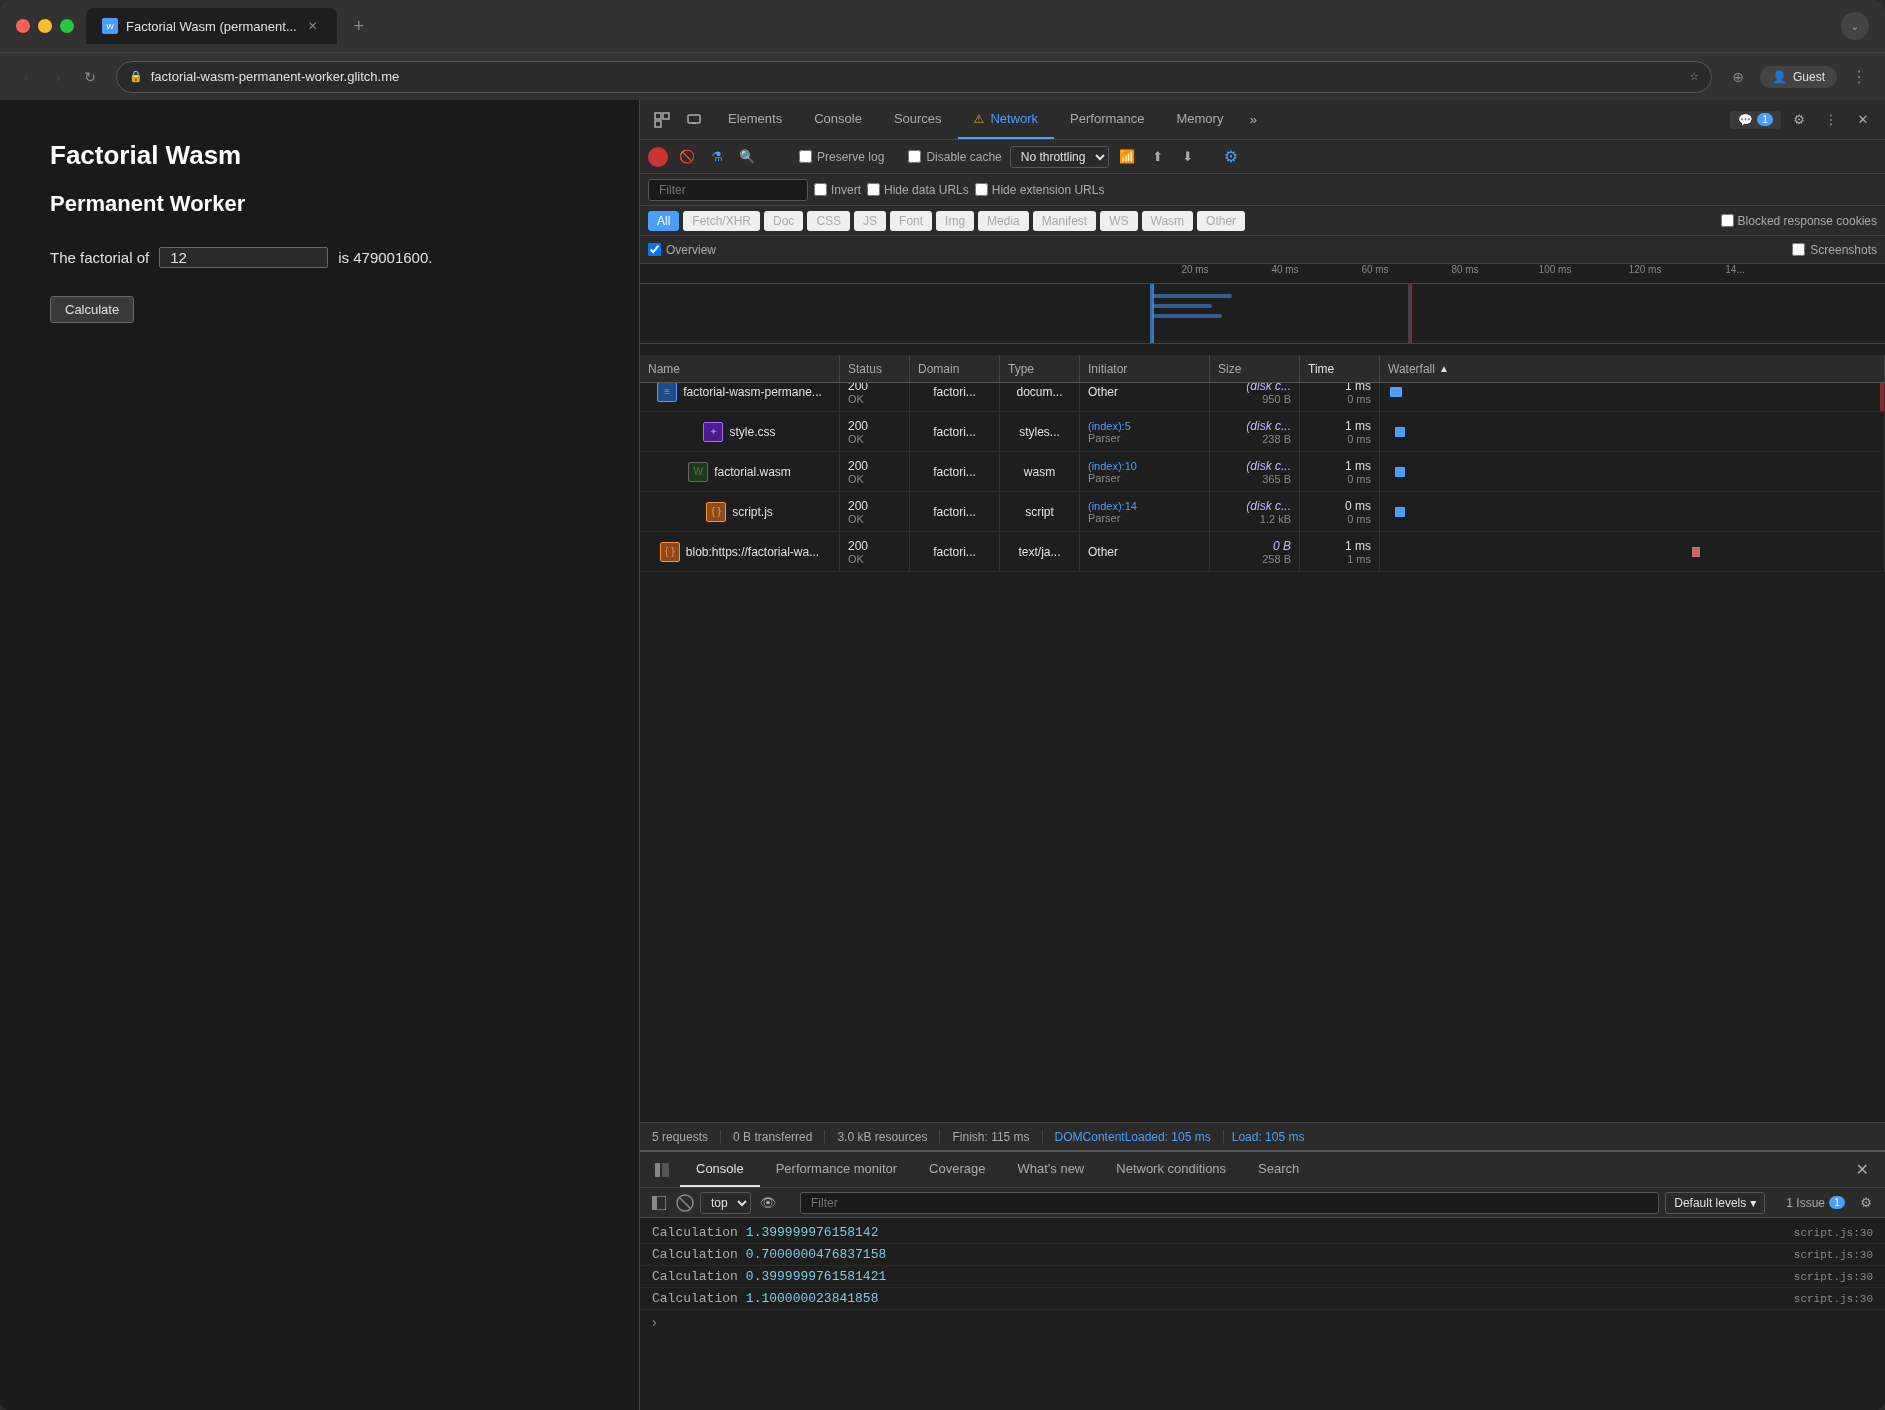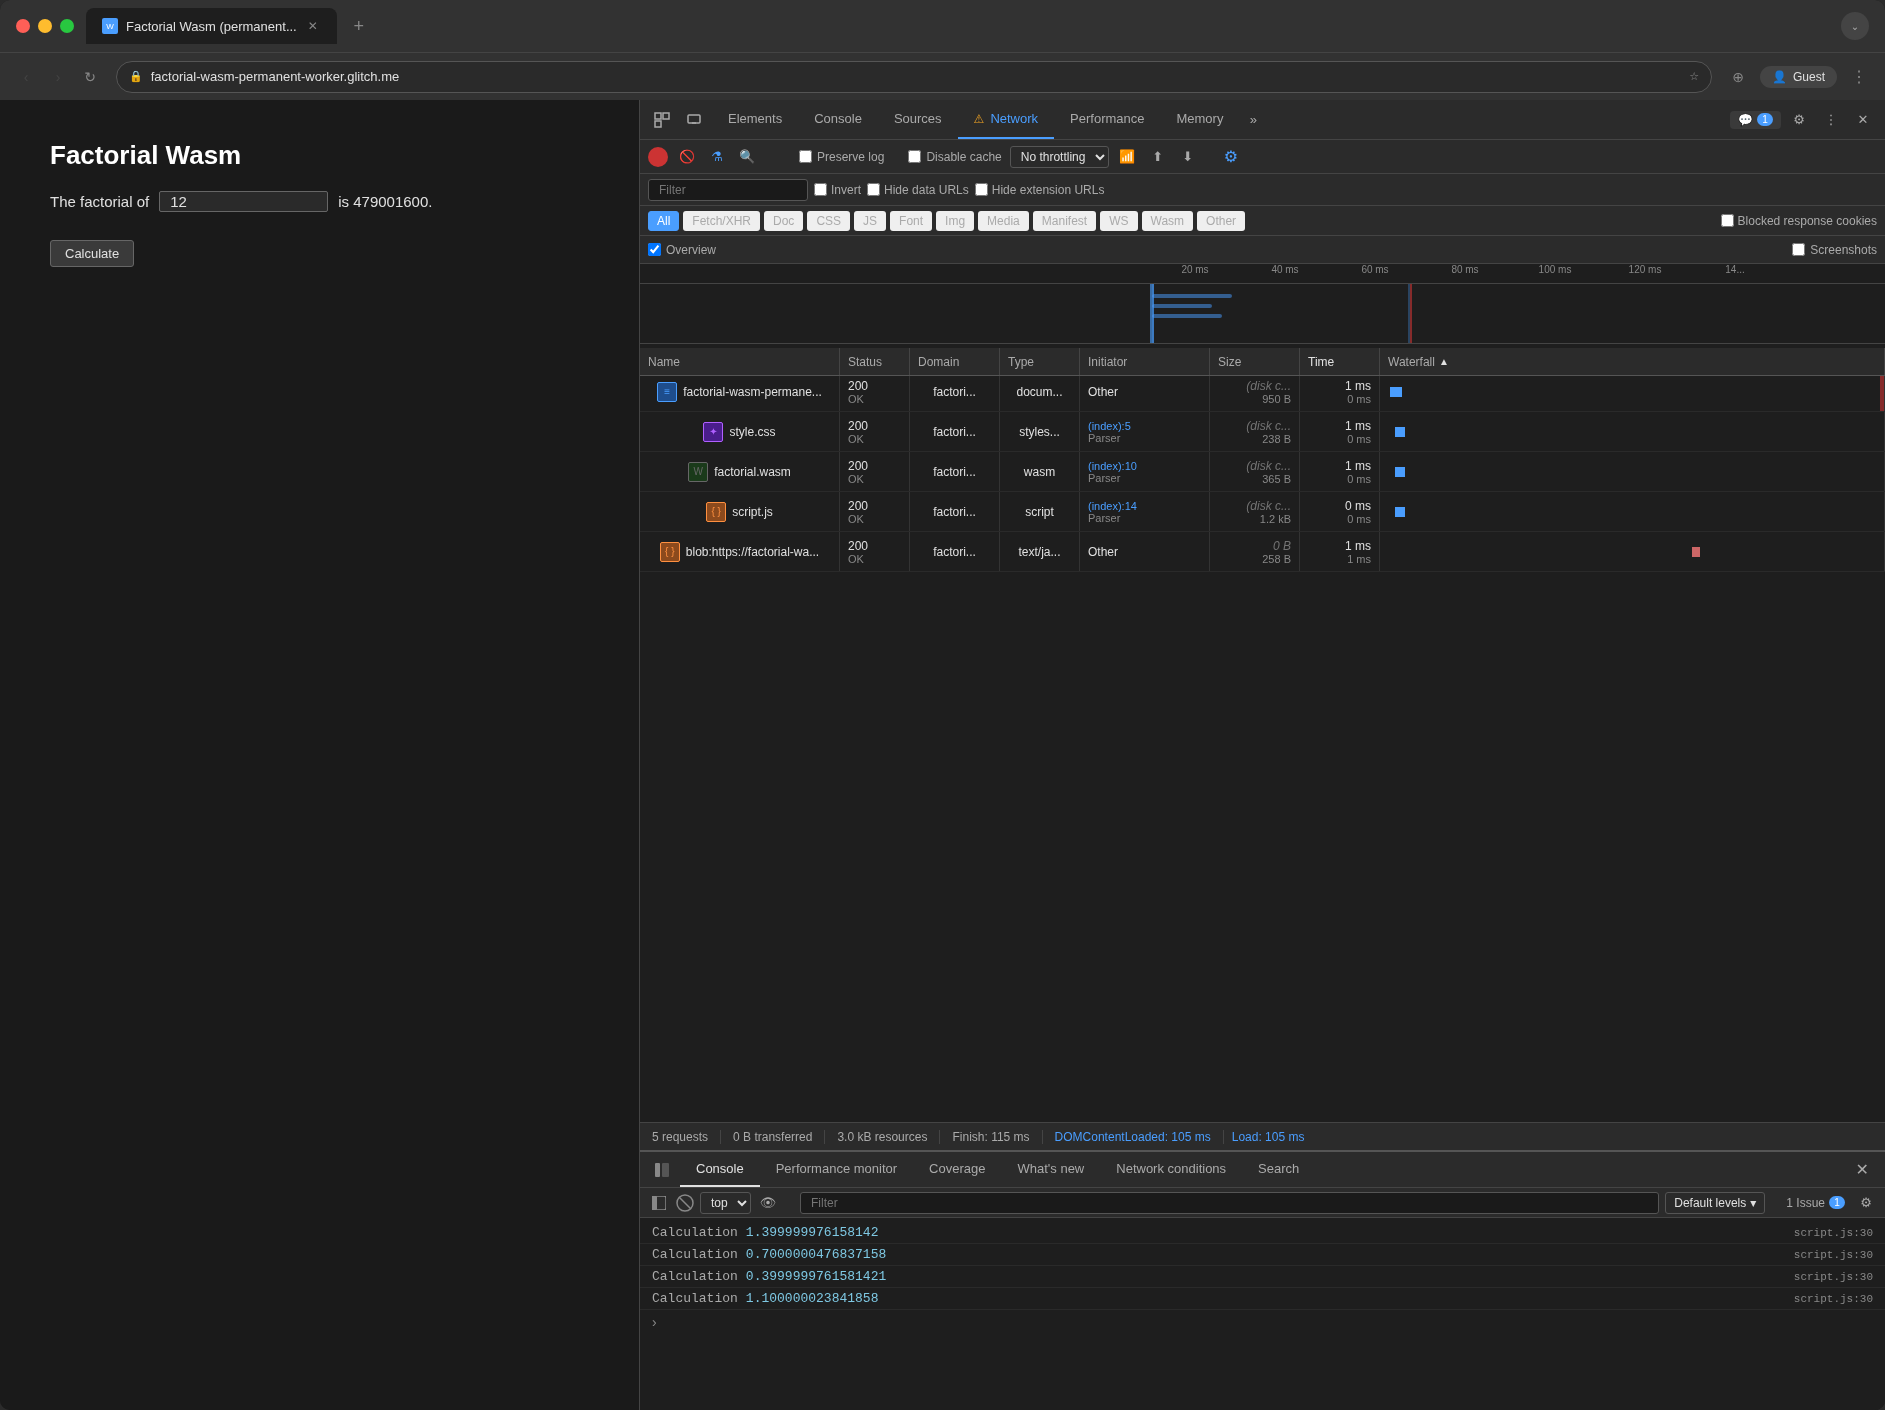--- a/index.html
+++ b/index.html
@@ -549,21 +549,21 @@
       overflow-x: hidden;
     }
 
     .table-header {
       background: #2b2b2b;
       height: 28px;
       display: flex;
       align-items: center;
       border-bottom: 1px solid #555;
       position: sticky;
-      top: 4px;
+      top: 11px;
       z-index: 10;
     }
 
     .th {
       padding: 0 8px;
       font-size: 12px;
       color: #aaa;
       white-space: nowrap;
       overflow: hidden;
       border-right: 1px solid #444;
@@ -647,21 +647,21 @@
     .status-ok { font-size: 12px; color: #e0e0e0; }
     .status-sub { font-size: 11px; color: #888; }
 
     .initiator-link {
       color: #4a9eff;
       font-size: 11px;
       text-decoration: none;
     }
     .initiator-sub { color: #888; font-size: 11px; }
 
-    .size-main { font-size: 12px; color: #737373; font-style: italic; }
+    .size-main { font-size: 12px; color: #c4b5fd; font-style: italic; }
     .size-sub { font-size: 11px; color: #888; }
 
     .time-main { font-size: 12px; color: #e0e0e0; }
     .time-sub { font-size: 11px; color: #888; }
 
     
     .waterfall-bar {
       position: absolute;
       height: 10px;
       top: 50%;
@@ -911,20 +911,21 @@
         <span>Guest</span>
       </div>
       <div class="menu-btn">⋮</div>
     </div>
   </div>
 
   <div class="main-area">
 
     <div class="page-content">
       <h1 class="page-title">Factorial Wasm</h1>
+      <h2 class="page-subtitle">Permanent Worker</h2>
       <div class="factorial-row">
         <span>The factorial of</span>
         <input class="factorial-input" type="text" value="12" style="">
         <span>is 479001600.</span>
       </div>
       <button class="calculate-btn">Calculate</button>
     </div>
 
     <div class="devtools-panel">
 

